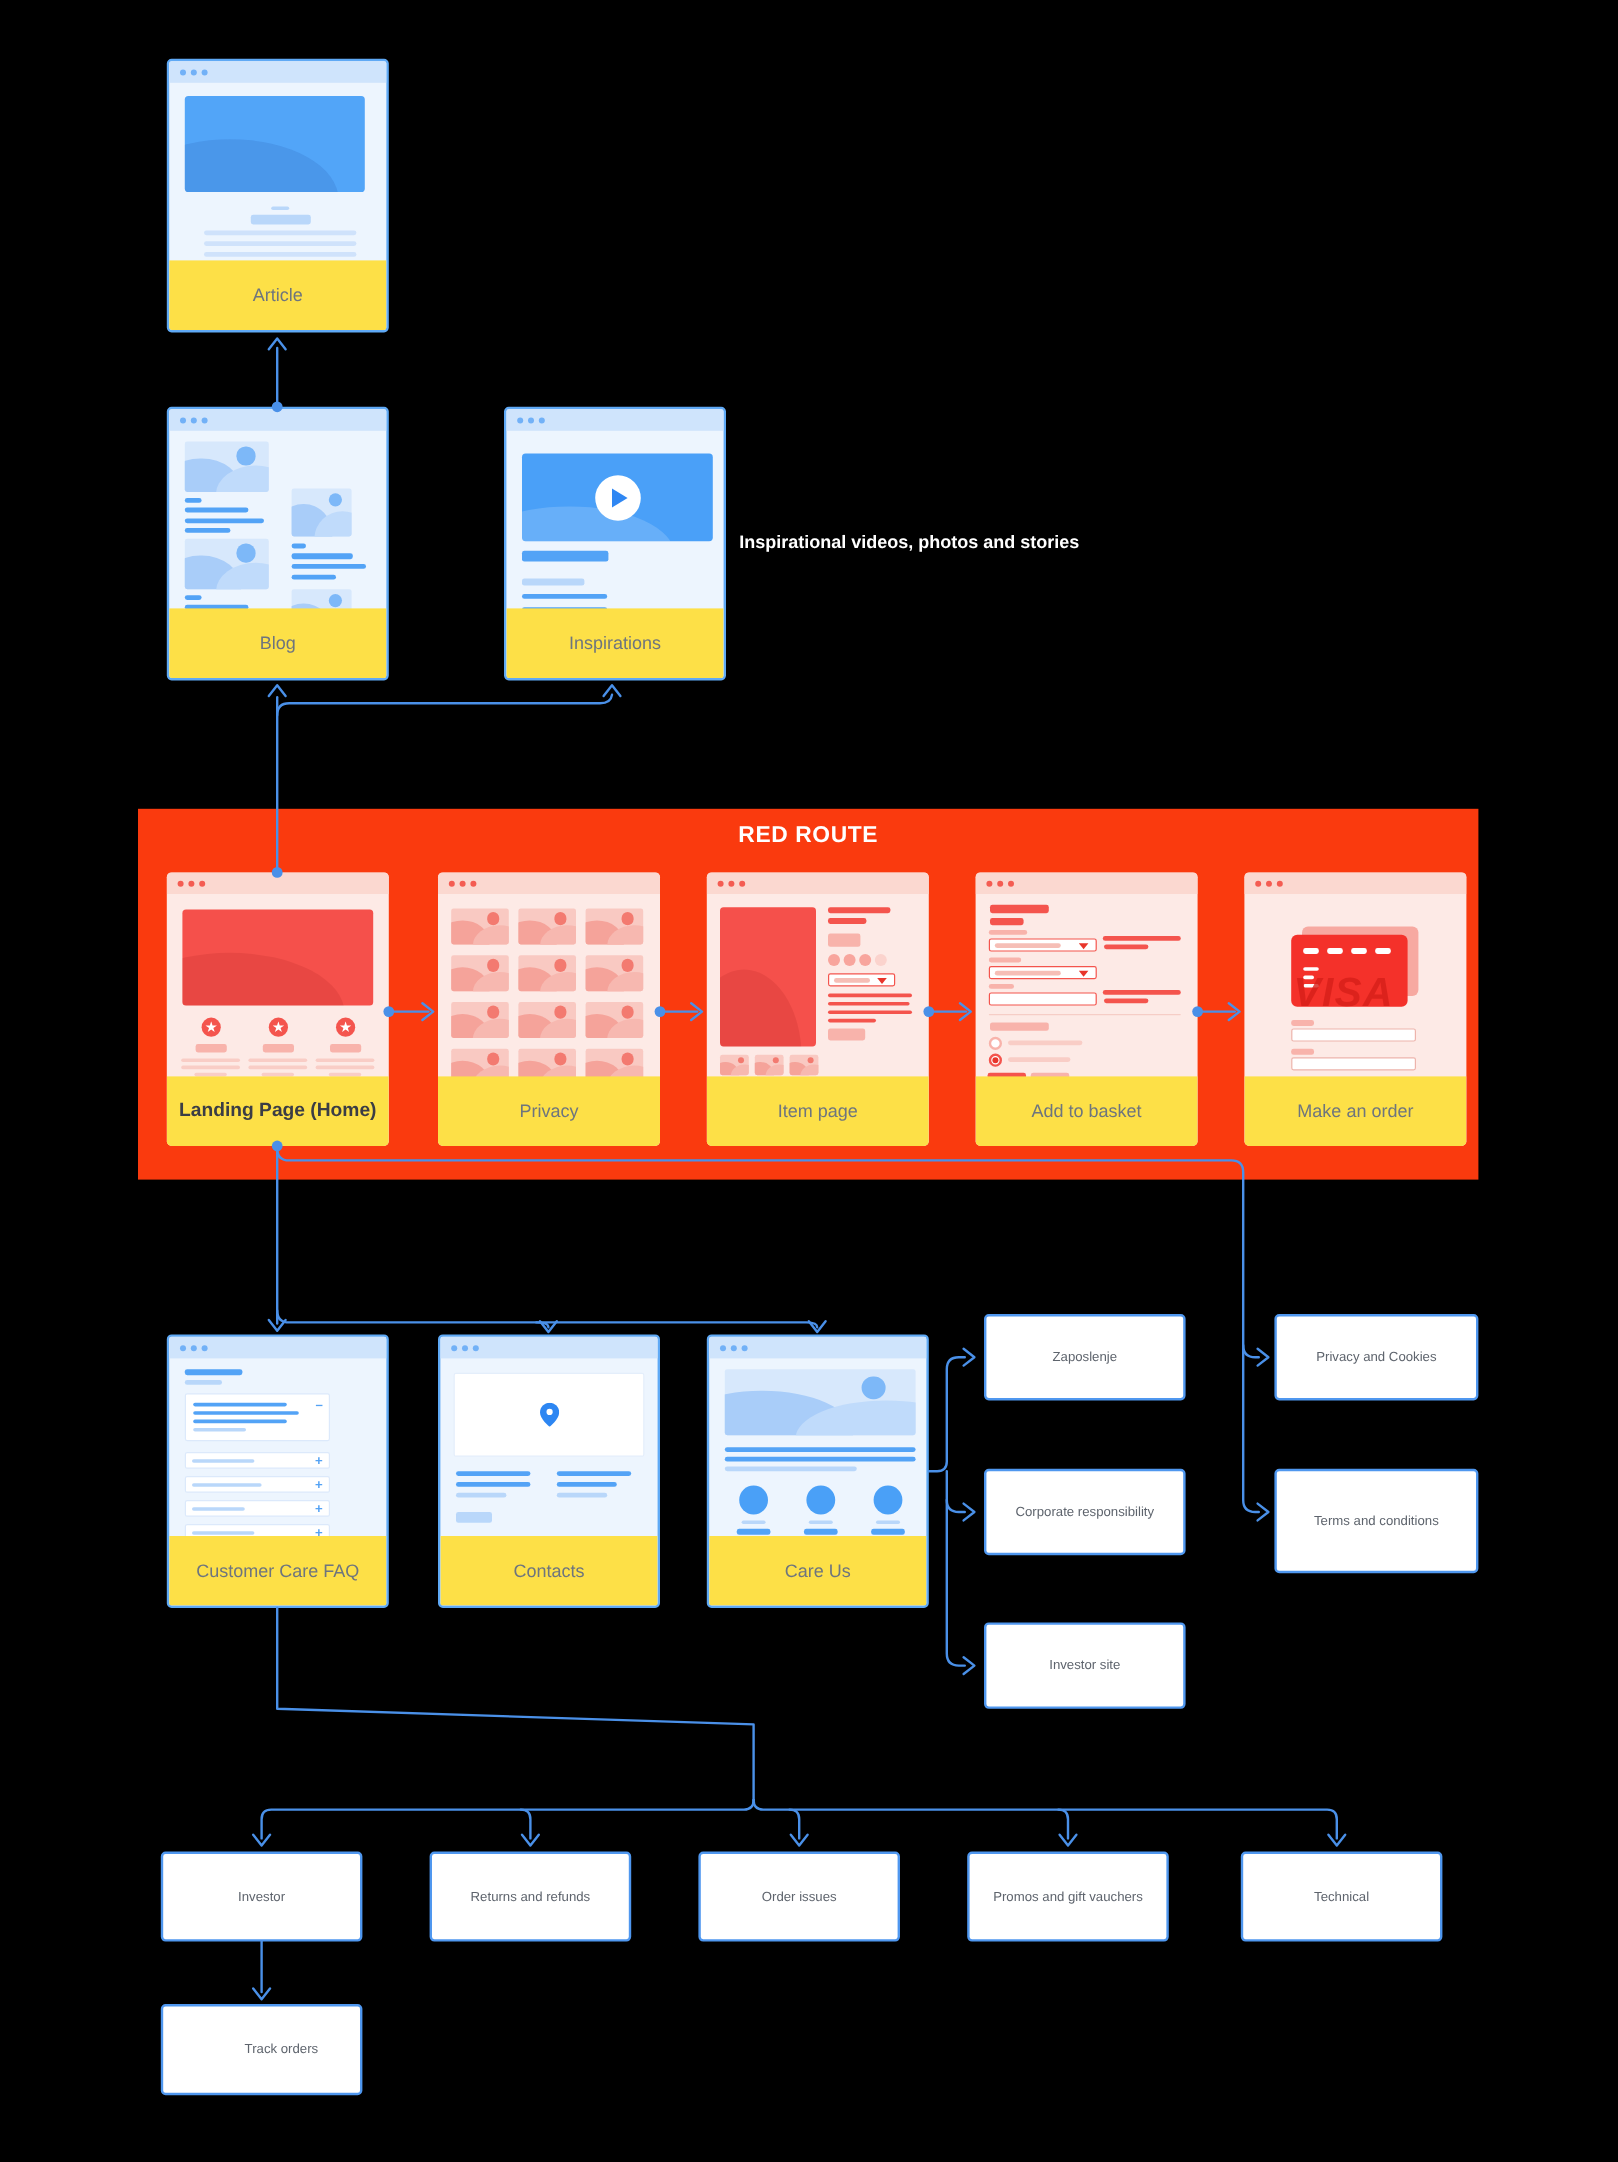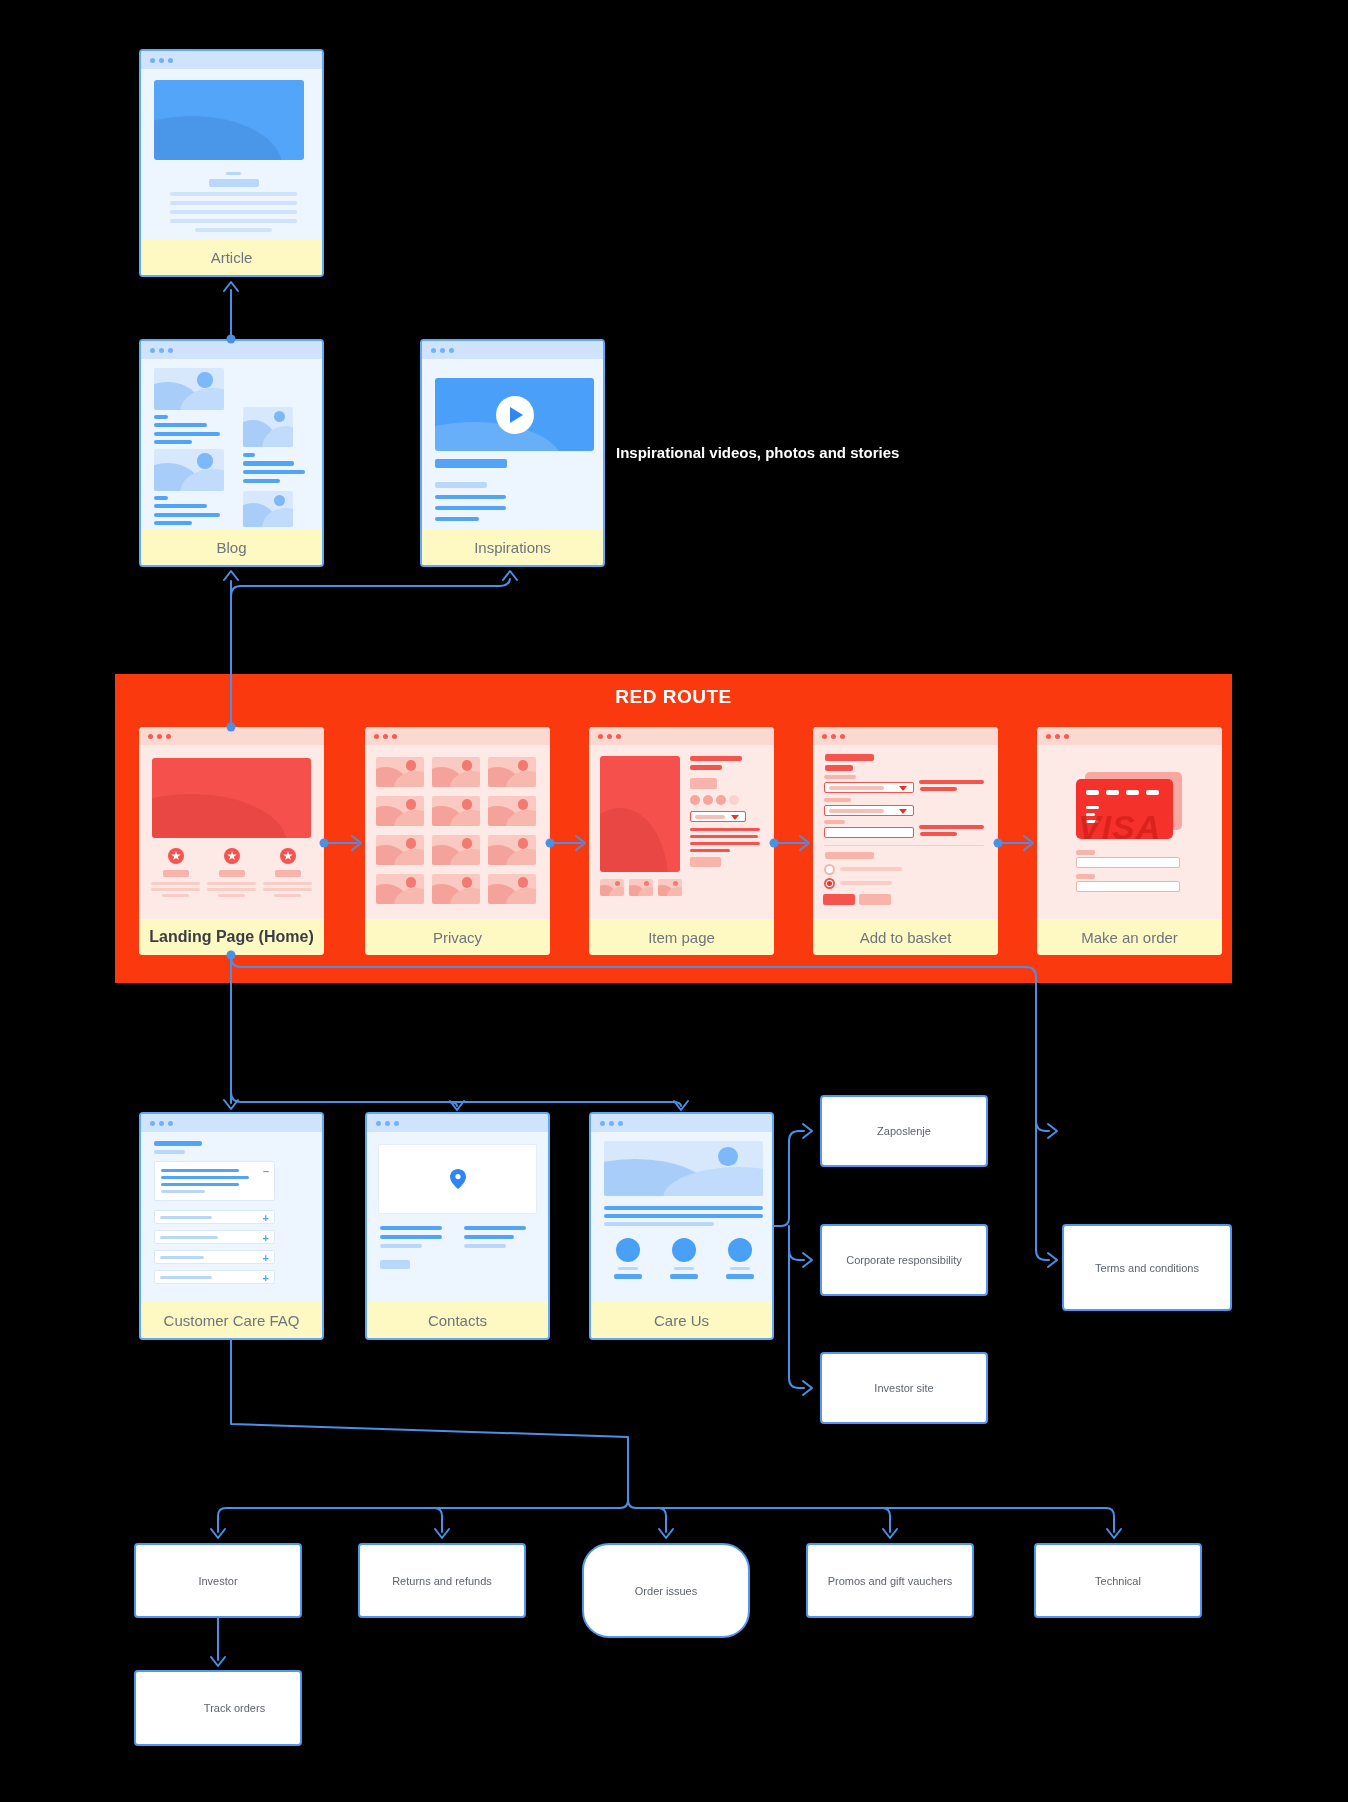--- a/index.html
+++ b/index.html
@@ -12,21 +12,21 @@
   
   .card{position:absolute;width:185px;height:228px;border-radius:4px;overflow:hidden;box-sizing:border-box;}
   .card.blue{background:#edf5fe;border:2px solid #5fa9f5;}
   .card.red{background:#fdeae6;}
   .tbar{height:18px;display:flex;align-items:center;padding-left:9px;gap:4px;}
   .card.blue .tbar{background:#cfe4fc;}
   .card.red .tbar{background:#fbd8d0;}
   .td{width:5px;height:5px;border-radius:50%;display:block;}
   .card.blue .td{background:#72b1f7;}
   .card.red .td{background:#f45c52;}
-  .footer{position:absolute;left:0;right:0;bottom:0;height:36px;background:#fef9c3;display:flex;
+  .footer{position:absolute;left:0;right:0;bottom:0;height:58px;background:#fde047;display:flex;
           align-items:center;justify-content:center;font-size:15px;color:#6e757e;}
   .card.primary .footer{font-weight:700;color:#3b3d45;font-size:16px;}
   
   .el{position:absolute;border-radius:2px;display:block;}
   .c-sb{background:#53a3f6;} .c-lb{background:#b9d7fa;} .c-pb{background:#cfe2fb;}
   .c-sr{background:#f4544d;} .c-pr{background:#f8b3ab;} .c-lpr{background:#f9cdc6;} .c-w{background:#fff;}
   .hero{position:absolute;border-radius:3px;overflow:hidden;}
   .hero.blue{background:#52a5f8;} .hero.red{background:#f5504b;}
   .hero:after{content:"";position:absolute;left:-35%;bottom:-70%;width:120%;height:125%;
           border-radius:50%;}
@@ -446,36 +446,39 @@
     <i class="el c-sb" style="left:79px;top:160px;width:28px;height:5px;"></i>
     <i class="el c-sb" style="left:135px;top:160px;width:28px;height:5px;"></i>
     <div class="footer">
         <span>Care Us</span>
       </div>
   </div>
 
   <div class="nbox" style="left:820px;top:1095px;width:168px;height:72px;">
       <span>Zaposlenje</span>
     </div>
+  <div class="nbox" style="left:1062px;top:1095px;width:170px;height:72px;">
+      <span>Privacy and Cookies</span>
+    </div>
   <div class="nbox" style="left:820px;top:1224px;width:168px;height:72px;">
       <span>Corporate responsibility</span>
     </div>
   <div class="nbox" style="left:1062px;top:1224px;width:170px;height:87px;">
       <span>Terms and conditions</span>
     </div>
   <div class="nbox" style="left:820px;top:1352px;width:168px;height:72px;">
       <span>Investor site</span>
     </div>
   <div class="nbox" style="left:134px;top:1543px;width:168px;height:75px;">
       <span>Investor</span>
     </div>
   <div class="nbox" style="left:358px;top:1543px;width:168px;height:75px;">
       <span>Returns and refunds</span>
     </div>
-  <div class="nbox" style="left:582px;top:1543px;width:168px;height:95px;border-radius:27px;">
+  <div class="nbox" style="left:582px;top:1543px;width:168px;height:75px;">
       <span>Order issues</span>
     </div>
   <div class="nbox" style="left:806px;top:1543px;width:168px;height:75px;">
       <span>Promos and gift vauchers</span>
     </div>
   <div class="nbox" style="left:1034px;top:1543px;width:168px;height:75px;">
       <span>Technical</span>
     </div>
   <div class="nbox" style="left:134px;top:1670px;width:168px;height:76px;padding-left:33px;">
       <span>Track orders</span>

